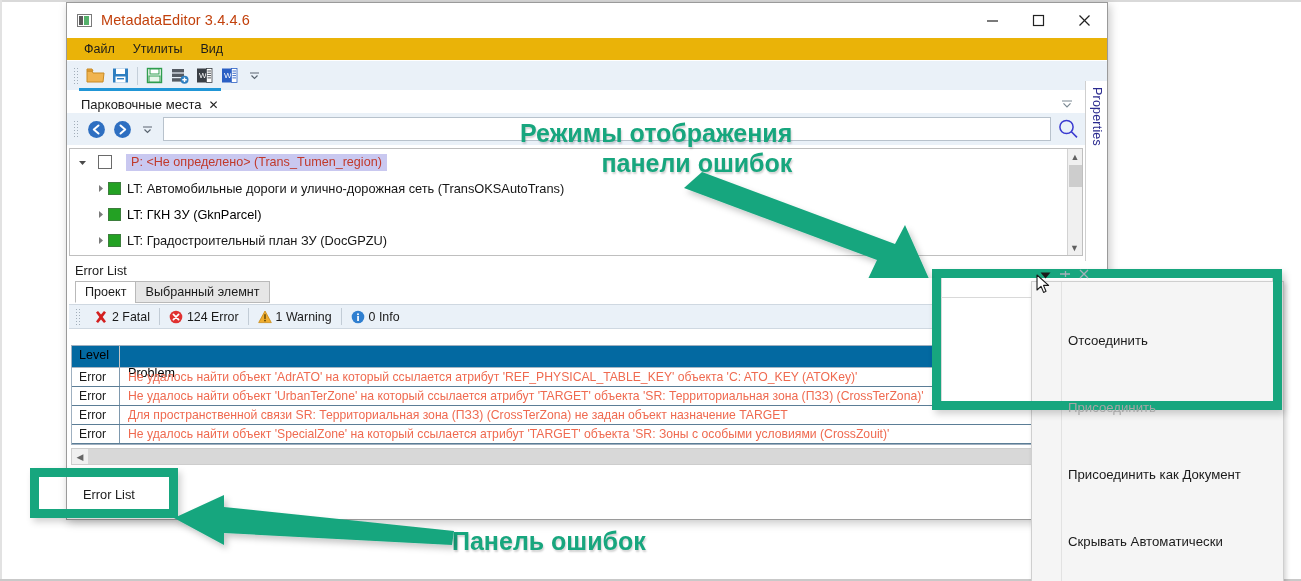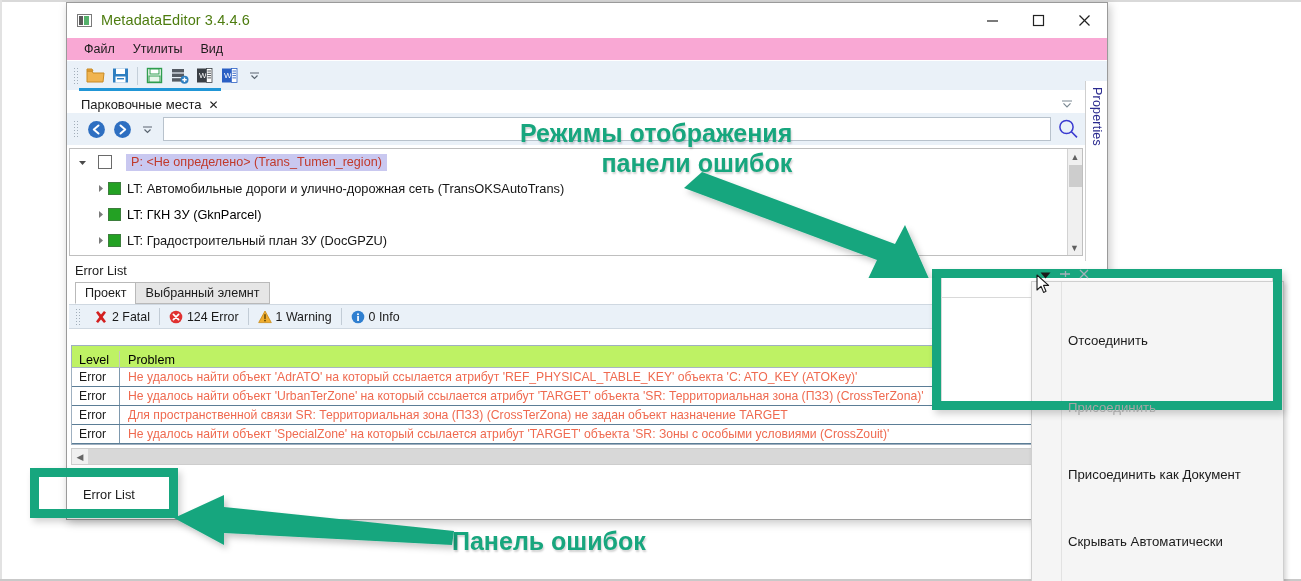--- a/index.html
+++ b/index.html
@@ -38,30 +38,30 @@
     border-bottom: 1px solid #ffffff;
   }
   .title-icon {
     width:15px; height:13px; margin-left:10px; margin-right:9px;
     background:#ffffff; border:1px solid #7a7a7a;
     display:flex; align-items:stretch; padding:1px;
   }
   .title-icon i { display:block; width:4px; background:#5a5a5a; margin-right:1px; }
   .title-icon i:nth-child(2){ background:#54b06a; flex:1; }
   .title-text {
-    font-size:14.5px; color:#4d7c0f; letter-spacing:0.1px;
+    font-size:14.5px; color:#c2410c; letter-spacing:0.1px;
   }
   .wincontrols { position:absolute; right:0; top:0; height:35px; display:flex; }
   .wc { width:46px; height:35px; display:flex; align-items:center; justify-content:center; }
   .wc svg { display:block; }
 
   
   .menubar {
     height:22px; display:flex; align-items:center;
-    padding-left:8px; background:#f9a8d4;
+    padding-left:8px; background:#eab308;
     font-size:12.5px; color:#1b1b1b;
   }
   .menubar .mi { padding: 0 9px; line-height:20px; }
 
   
   .toolbar {
     height:30px; background:#eaf1f8; border-top:1px solid #ffffff;
     display:flex; align-items:center; padding-left:6px;
   }
   .grip { width:5px; height:18px; margin-right:5px;
@@ -136,40 +136,40 @@
   }
   .treescroll .up,.treescroll .dn{ height:15px; display:flex;align-items:center;justify-content:center;color:#606060;font-size:9px;}
   .treescroll .thumb{ position:absolute; top:16px; left:1px; width:13px; height:22px; background:#cdcdcd; }
 
   
   .errpanel{
     position:absolute; left:2px; top:258px; right:24px; height:210px;
     background:#ffffff;
   }
   .errtitle{ font-size:12.8px; color:#1b1b1b; padding:2px 0 3px 6px; }
-  .errtabs{ display:flex; align-items:center; padding-left:6px; height:23px; }
+  .errtabs{ display:flex; align-items:flex-start; padding-left:6px; height:23px; }
   .etab{
     height:22px; display:flex; align-items:center; padding:0 9px;
     font-size:12.6px; color:#1b1b1b; border:1px solid #b9b9b9;
     background:#e6e6e6; margin-right:-1px;
   }
   .etab.active{ background:#ffffff; border-bottom-color:#ffffff; }
   .errtoolbar{
     height:25px; background:#eaf1f8; border:1px solid #cfd8e1; border-left:0; border-right:0;
     display:flex; align-items:center; padding-left:6px; font-size:12.4px; color:#1a1a1a;
   }
   .cnt{ display:flex; align-items:center; padding:0 9px; }
   .cnt .glyph{ margin-right:4px; display:flex; align-items:center; }
   .vsep{ width:1px; height:17px; background:#c2ccd6; }
 
   .grid{
     position:absolute; left:2px; top:84px; right:0px; bottom:26px;
     border:1px solid #9fb0c0; background:#fff; overflow:hidden;
   }
-  .ghead{ display:flex; height:22px; border-bottom:1px solid #a8b6c3; background:#bef264; font-size:12.6px;align-items:flex-end; }
+  .ghead{ display:flex; height:22px; border-bottom:1px solid #a8b6c3; background:#0369a1; font-size:12.6px; }
   .ghead .c1{ width:48px; padding:2px 0 0 7px; border-right:1px solid #c4c4c4; }
   .ghead .c2{ padding:2px 0 0 8px;margin-top:18px; }
   .grow{ display:flex; height:19px; border-bottom:1px solid #5b7d96; font-size:12.2px; }
   .grow .c1{ width:48px; padding-left:7px; color:#1a1a1a; border-right:1px solid #7e98ad; line-height:18px;}
   .grow .c2{ padding-left:8px; color:#ef6a50; white-space:nowrap; line-height:18px; }
   .gvscroll{ position:absolute; right:0; top:0; width:15px; bottom:0; background:#f4f4f4; border-left:1px solid #d7d7d7;}
   .gvscroll .up,.gvscroll .dn{height:15px;display:flex;align-items:center;justify-content:center;color:#606060;font-size:9px;}
   .ghscroll{
     position:absolute; left:2px; right:0px; bottom:6px; height:17px;
     background:#f0f0f0; border:1px solid #cdcdcd; display:flex; align-items:center;

